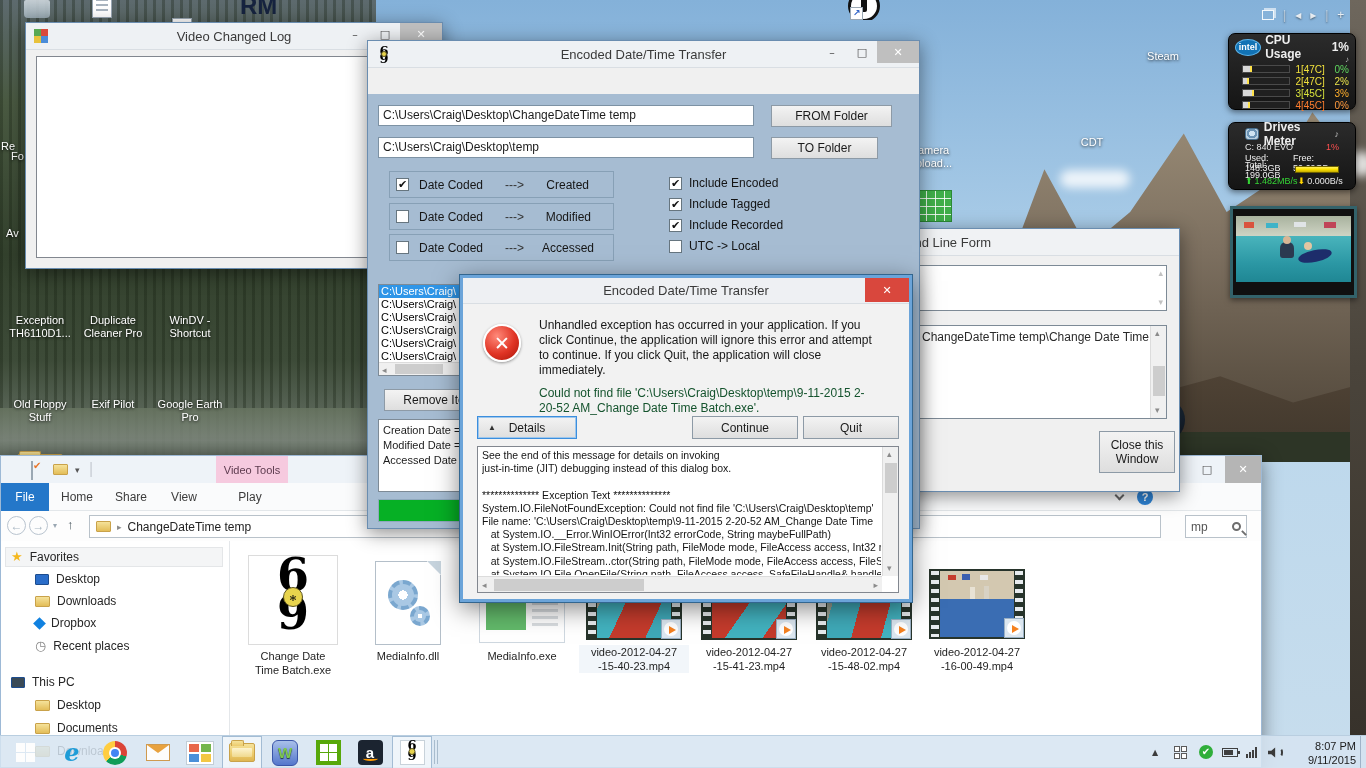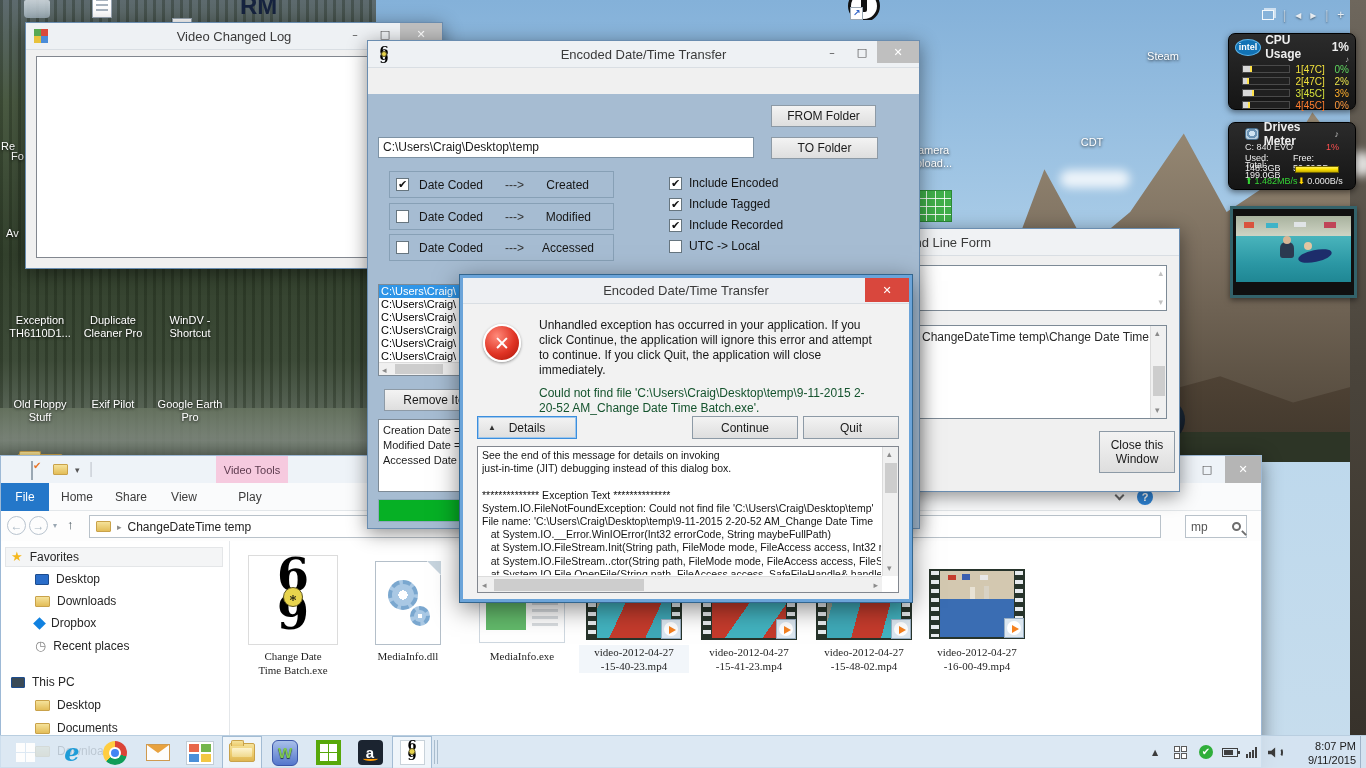--- a/index.html
+++ b/index.html
@@ -80,21 +80,21 @@
   .sbarrow { color:#8b8b8b; font-size:9px; line-height:1; font-family:"DejaVu Sans",sans-serif; }
   .sbthumb { background:#cdcdcd; }
   .cdtg { position:relative; font-family:"DejaVu Serif",serif; font-weight:bold; color:#000; }
   .cdtg .d6,.cdtg .d9 { position:absolute; left:50%; transform:translateX(-50%); line-height:1; }
   .cdtg .dot { position:absolute; left:50%; transform:translateX(-50%); background:#e8d44d; border:1px solid #5a5220;
                border-radius:50%; color:#111; text-align:center; font-style:normal; }
 
   
   .etab { position:absolute; top:0; height:27px; display:flex; align-items:center; justify-content:center; font-size:12px; color:#3c3c3c; }
   .sitem { position:absolute; font-size:12px; color:#262626; display:flex; align-items:center; gap:7px; white-space:nowrap; }
-  .flabel { font-size:11px; color:#1f1f1f; text-align:center; line-height:14px;font-family:Liberation Serif, serif; }
+  .flabel { font-size:11px; color:#1f1f1f; text-align:center; line-height:14px; }
   .thumb { position:absolute; background:#27342b; padding:2px 11px; }
   .holes { position:absolute; top:2px; bottom:2px; width:8px;
     background:repeating-linear-gradient(180deg,#e8ecef 0 4px,#27342b 4px 9px); }
   .scene { position:relative; width:100%; height:100%; overflow:hidden; }
   .sceneA { background:linear-gradient(115deg,#b6ae9a 0 15%,#42b2bf 15% 40%,#c43b2c 40% 75%,#3fa9b8 75%); }
   .sceneB { background:linear-gradient(125deg,#b6ae9a 0 12%,#c43b2c 12% 48%,#42b2bf 48% 80%,#c43b2c 80%); }
   .sceneC { background:linear-gradient(105deg,#9aa294 0 14%,#3fa9b8 14% 45%,#c43b2c 45% 78%,#42b2bf 78%); }
   .sceneD { background:linear-gradient(180deg,#d3c8b0 0 42%,#3a6db3 42% 100%); }
   .playbadge { position:absolute; right:1px; bottom:1px; width:20px; height:20px; background:#dce7f0; border:1px solid #9ab0c4; }
   .playbadge i { position:absolute; left:2px; top:2px; width:14px; height:14px; border-radius:50%; background:#fff; }
@@ -494,21 +494,22 @@
         <i class="dot" style="top:6px;width:6px;height:6px;font-size:4px;line-height:5px"></i>
       </div>
       <span class="ttitle">Encoded Date/Time Transfer</span>
       <span class="wbtns">
         <span class="wb">–</span>
         <span class="wb">□</span>
         <span class="wb wb-close">✕</span>
       </span>
     </div>
     <div class="r" style="left:0;top:53px;right:0;bottom:0;background:#a6bcd2">
-      <div class="wbtn r" style="left:403px;top:11px;width:105px;height:22px">FROM Folder</div>
+      <div class="tbox r" style="left:10px;top:11px;width:376px;height:21px">C:\Users\Craig\Desktop\ChangeDateTime temp</div>
+      <div class="wbtn r" style="left:403px;top:11px;width:121px;height:22px">FROM Folder</div>
       <div class="tbox r" style="left:10px;top:43px;width:376px;height:21px">C:\Users\Craig\Desktop\temp</div>
       <div class="wbtn r" style="left:403px;top:43px;width:107px;height:22px">TO Folder</div>
 
       <div class="grp r" style="left:21px;top:77px;width:225px;height:27px;padding:0 6px">
         <span class="chk">✔</span>
         <span style="margin-left:10px">Date Coded</span>
         <span style="margin-left:22px;color:#333">---&gt;</span>
         <span style="margin-left:auto;margin-right:18px">Created</span>
       </div>
       <div class="grp r" style="left:21px;top:109px;width:225px;height:27px;padding:0 6px">

